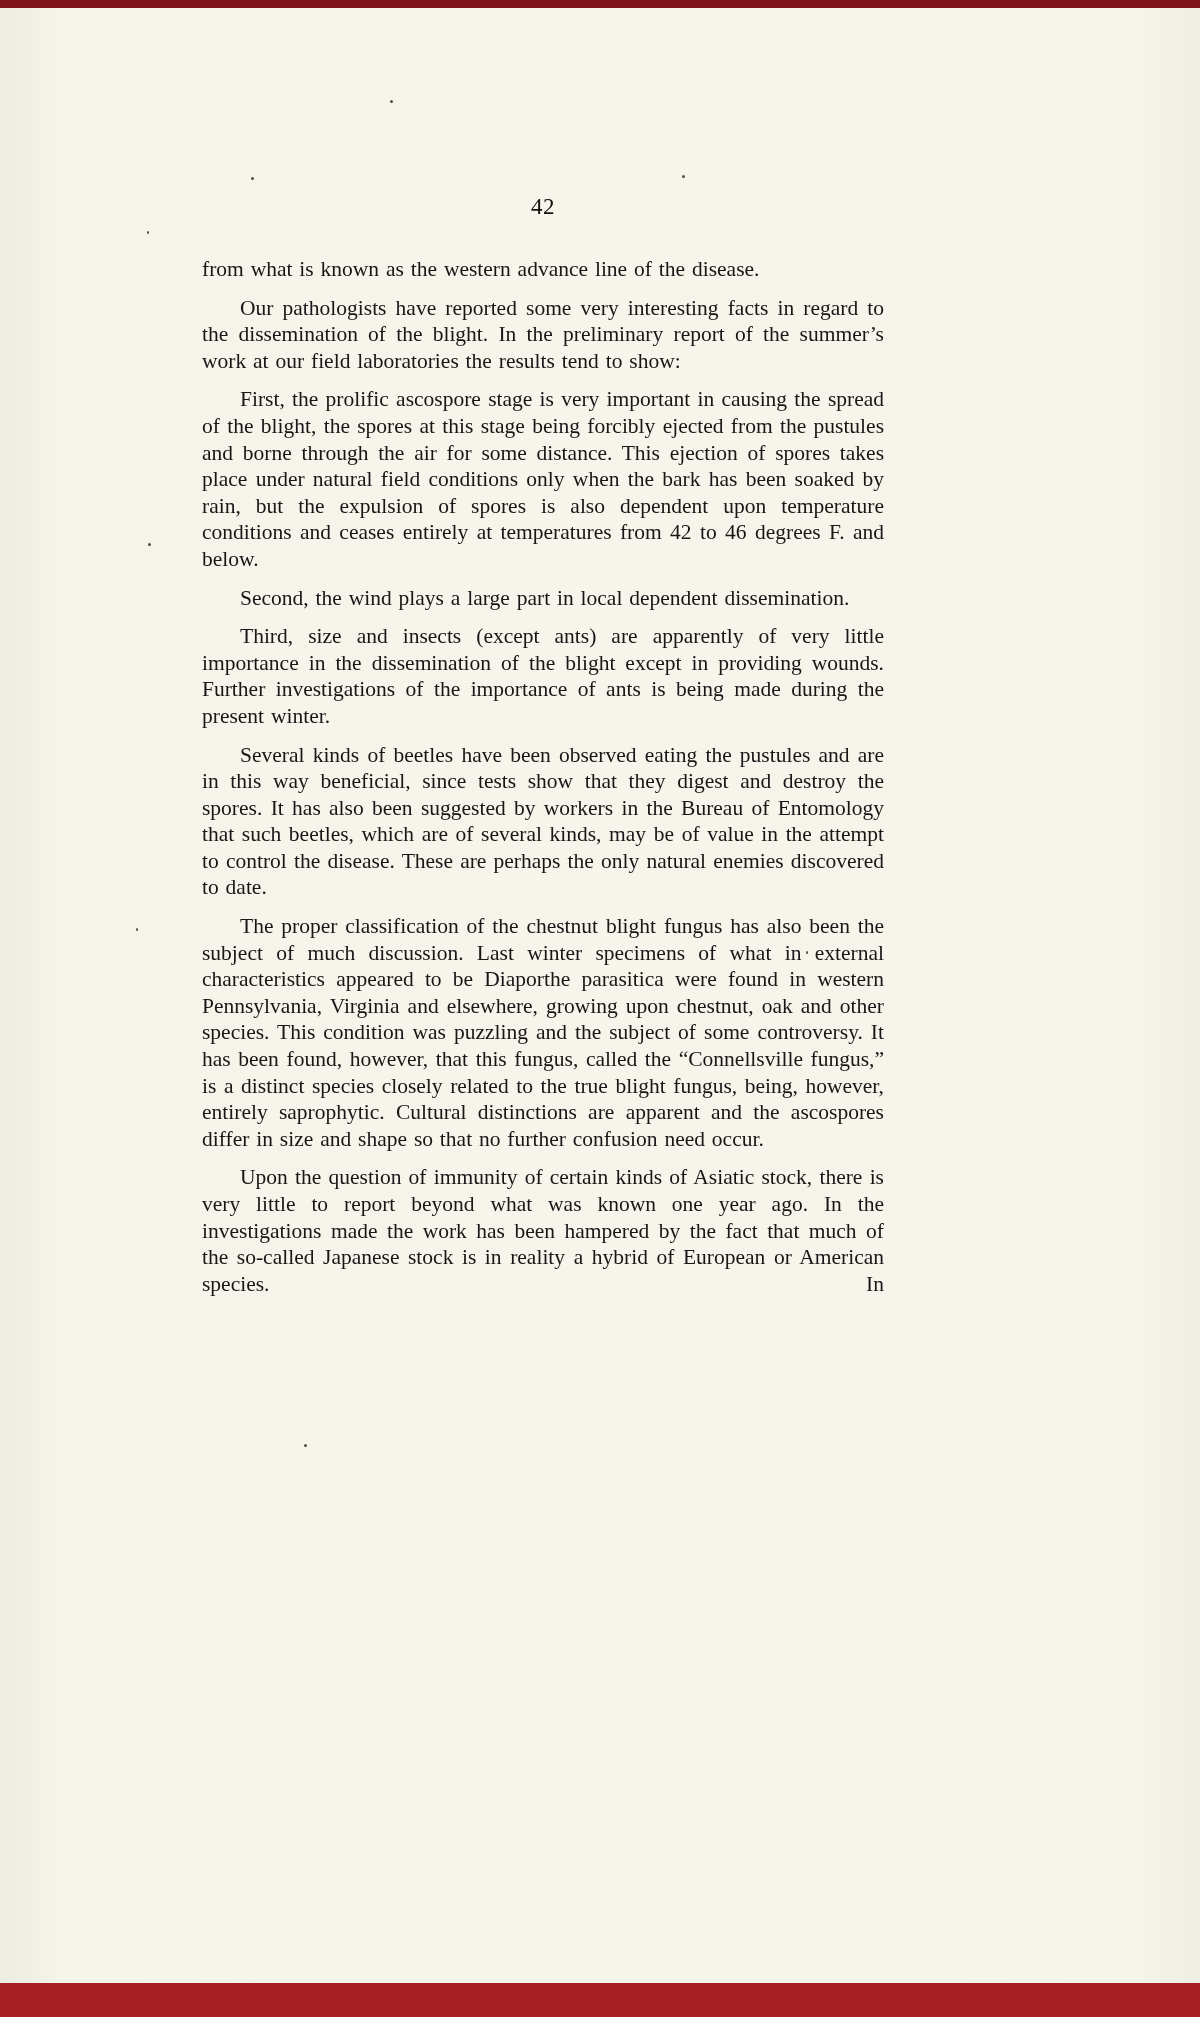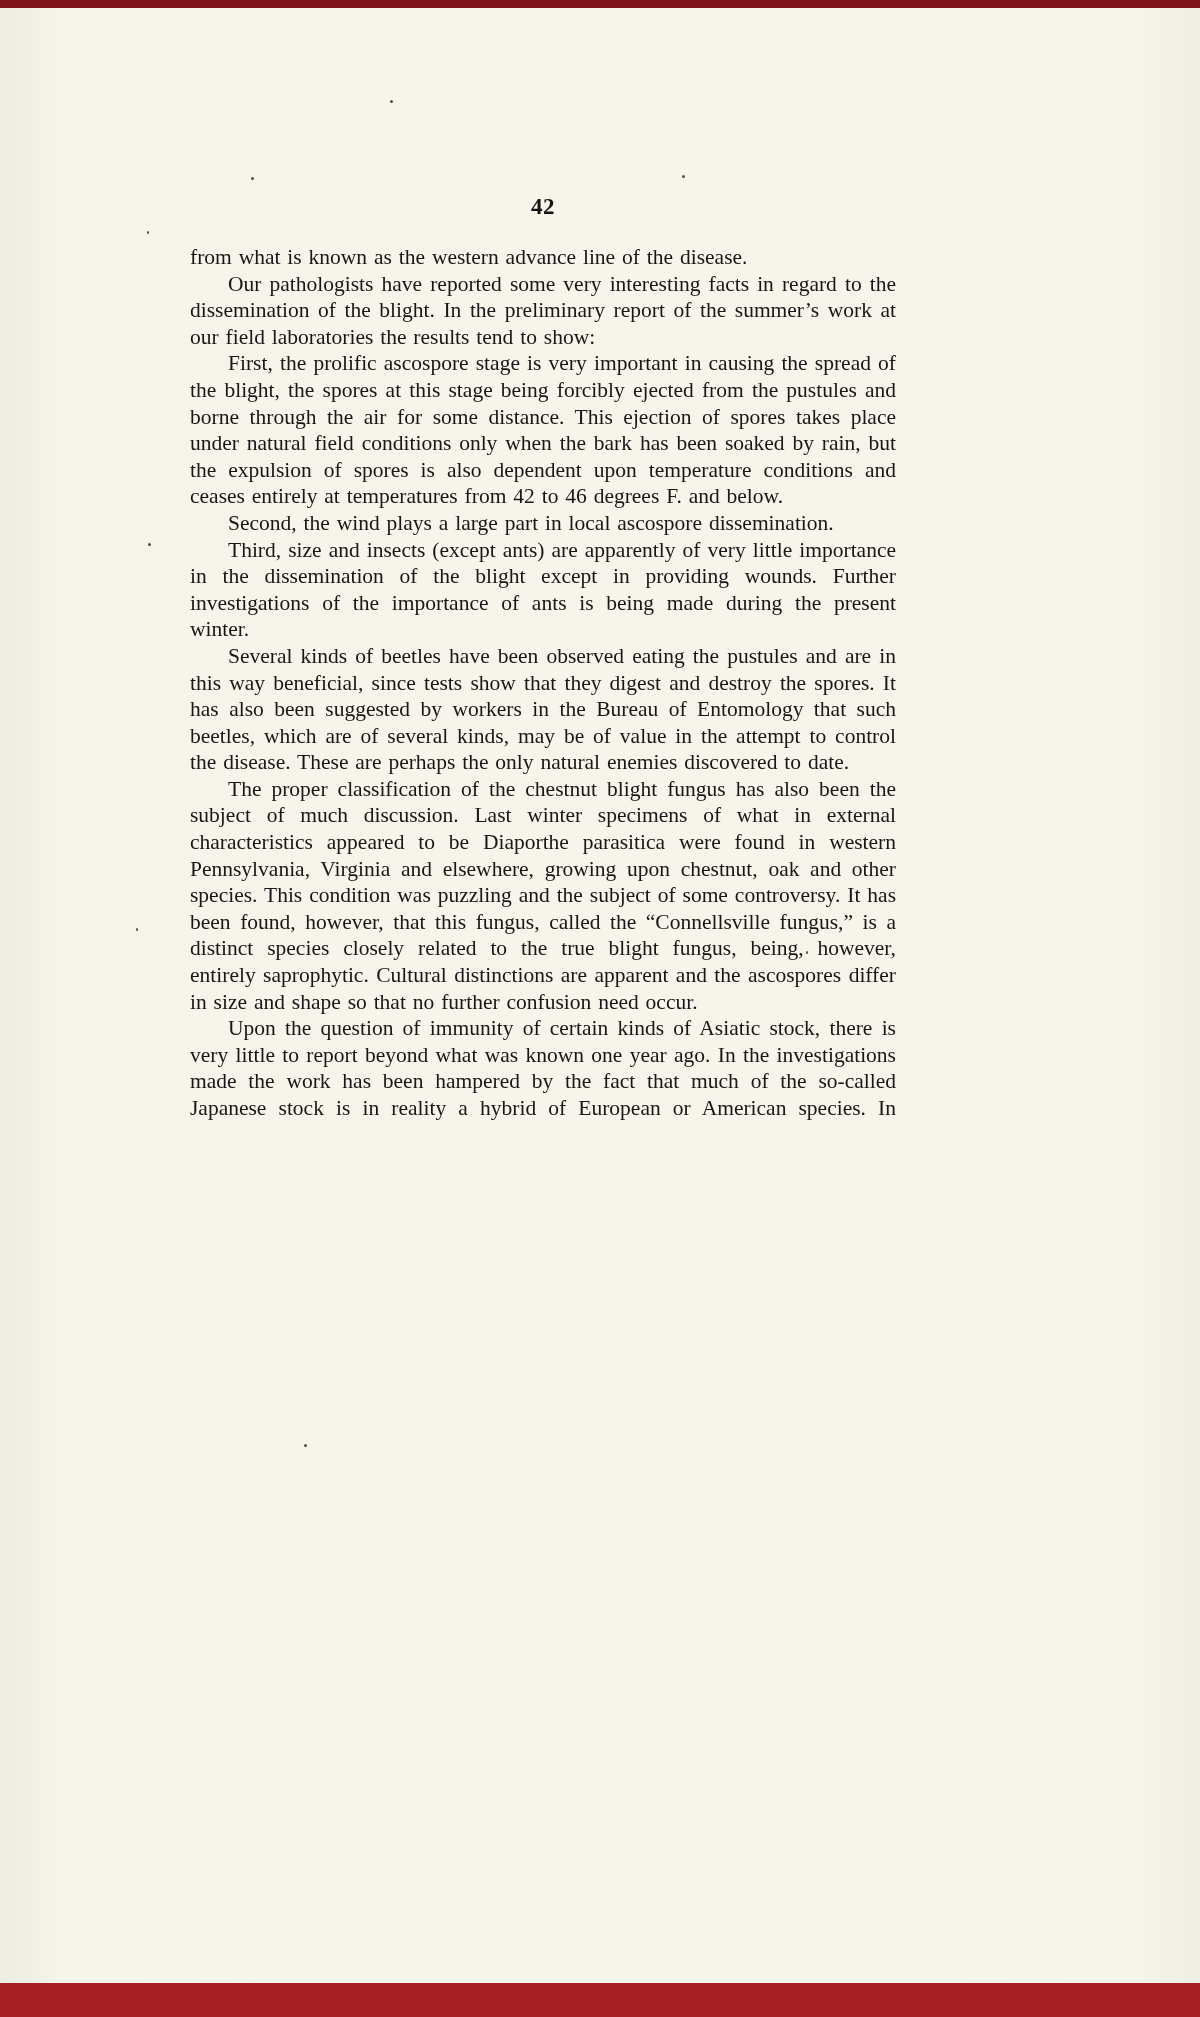--- a/index.html
+++ b/index.html
@@ -28,39 +28,39 @@
       bottom: 0;
       height: 34px;
       background: var(--edge-bottom, #a51f24);
     }
     .page-number {
       position: absolute;
       top: 194px;
       left: 190px;
       width: 706px;
       text-align: center;
-      font-weight: bold;
+      font-weight: normal;
       font-size: 23px;
       letter-spacing: 0.5px;
       color: #111;
     }
     .text-block {
       position: absolute;
       top: 244px;
       left: 190px;
       width: 706px;
       font-size: 21.5px;
       line-height: 26.6px;
       text-align: justify;
       word-spacing: 1.5px;
       hyphens: auto;
       color: #171717;
     }
     .text-block p {
-      margin: 0;
+      margin: 12px;
       padding: 0;
       text-indent: 38px;
     }
     .text-block p.no-indent {
       text-indent: 0;
     }
     .text-block p.justify-last {
       text-align-last: justify;
       font-family: Liberation Serif, serif;
     }
@@ -82,21 +82,21 @@
 <body style="--edge-top: #7d151a; --edge-bottom: #a51f24; --paper: #f6f3ea; --ink: #1c1c1c;">
 
 <div class="edge edge-top"></div>
 
 <div class="page-number">42</div>
 
 <div class="text-block">
   <p class="no-indent">from what is known as the western advance line of the disease.</p>
   <p>Our pathologists have reported some very interesting facts in regard to the dissemination of the blight. In the preliminary report of the summer’s work at our field laboratories the results tend to show:</p>
   <p>First, the prolific ascospore stage is very important in causing the spread of the blight, the spores at this stage being forcibly ejected from the pustules and borne through the air for some distance. This ejection of spores takes place under natural field conditions only when the bark has been soaked by rain, but the expulsion of spores is also dependent upon temperature conditions and ceases entirely at temperatures from 42 to 46 degrees F. and below.</p>
-  <p>Second, the wind plays a large part in local ascospore dissemination.</p>
+  <p>Second, the wind plays a large part in local dependent dissemination.</p>
   <p>Third, size and insects (except ants) are apparently of very little importance in the dissemination of the blight except in providing wounds. Further investigations of the importance of ants is being made during the present winter.</p>
   <p>Several kinds of beetles have been observed eating the pustules and are in this way beneficial, since tests show that they digest and destroy the spores. It has also been suggested by workers in the Bureau of Entomology that such beetles, which are of several kinds, may be of value in the attempt to control the disease. These are perhaps the only natural enemies discovered to date.</p>
   <p>The proper classification of the chestnut blight fungus has also been the subject of much discussion. Last winter specimens of what in external characteristics appeared to be Diaporthe parasitica were found in western Pennsylvania, Virginia and elsewhere, growing upon chestnut, oak and other species. This condition was puzzling and the subject of some controversy. It has been found, however, that this fungus, called the “Connellsville fungus,” is a distinct species closely related to the true blight fungus, being, however, entirely saprophytic. Cultural distinctions are apparent and the ascospores differ in size and shape so that no further confusion need occur.</p>
   <p class="justify-last">Upon the question of immunity of certain kinds of Asiatic stock, there is very little to report beyond what was known one year ago. In the investigations made the work has been hampered by the fact that much of the so-called Japanese stock is in reality a hybrid of European or American species. In</p>
 </div>
 
 <div class="speck s1"></div>
 <div class="speck s2"></div>
 <div class="speck s3"></div>
 <div class="speck s4"></div>

